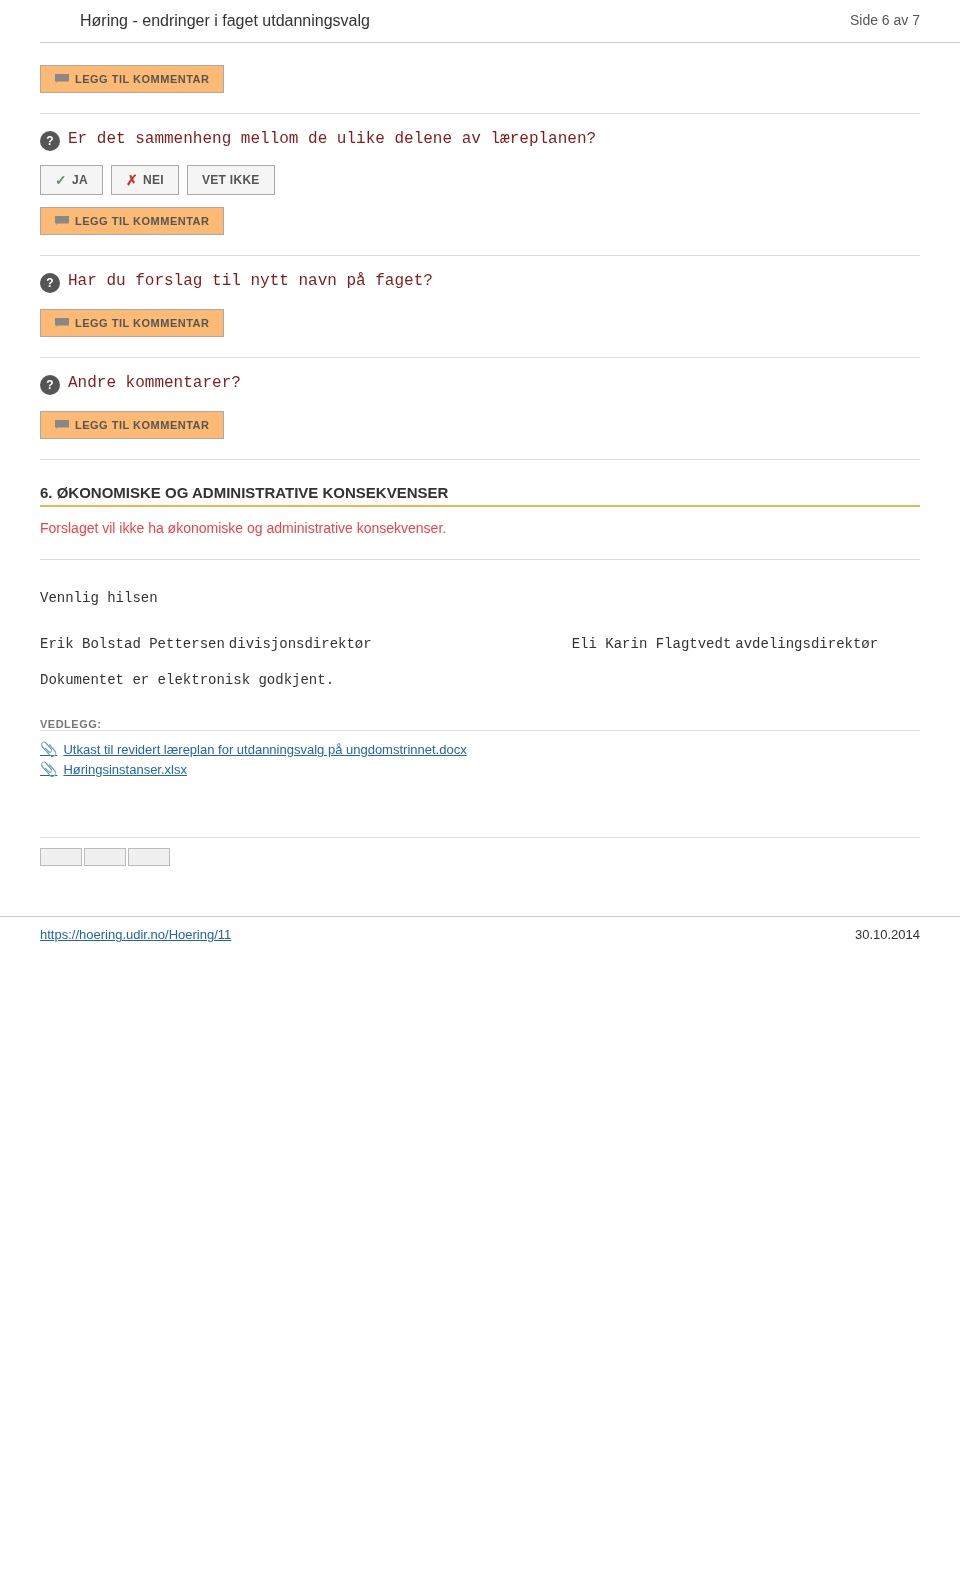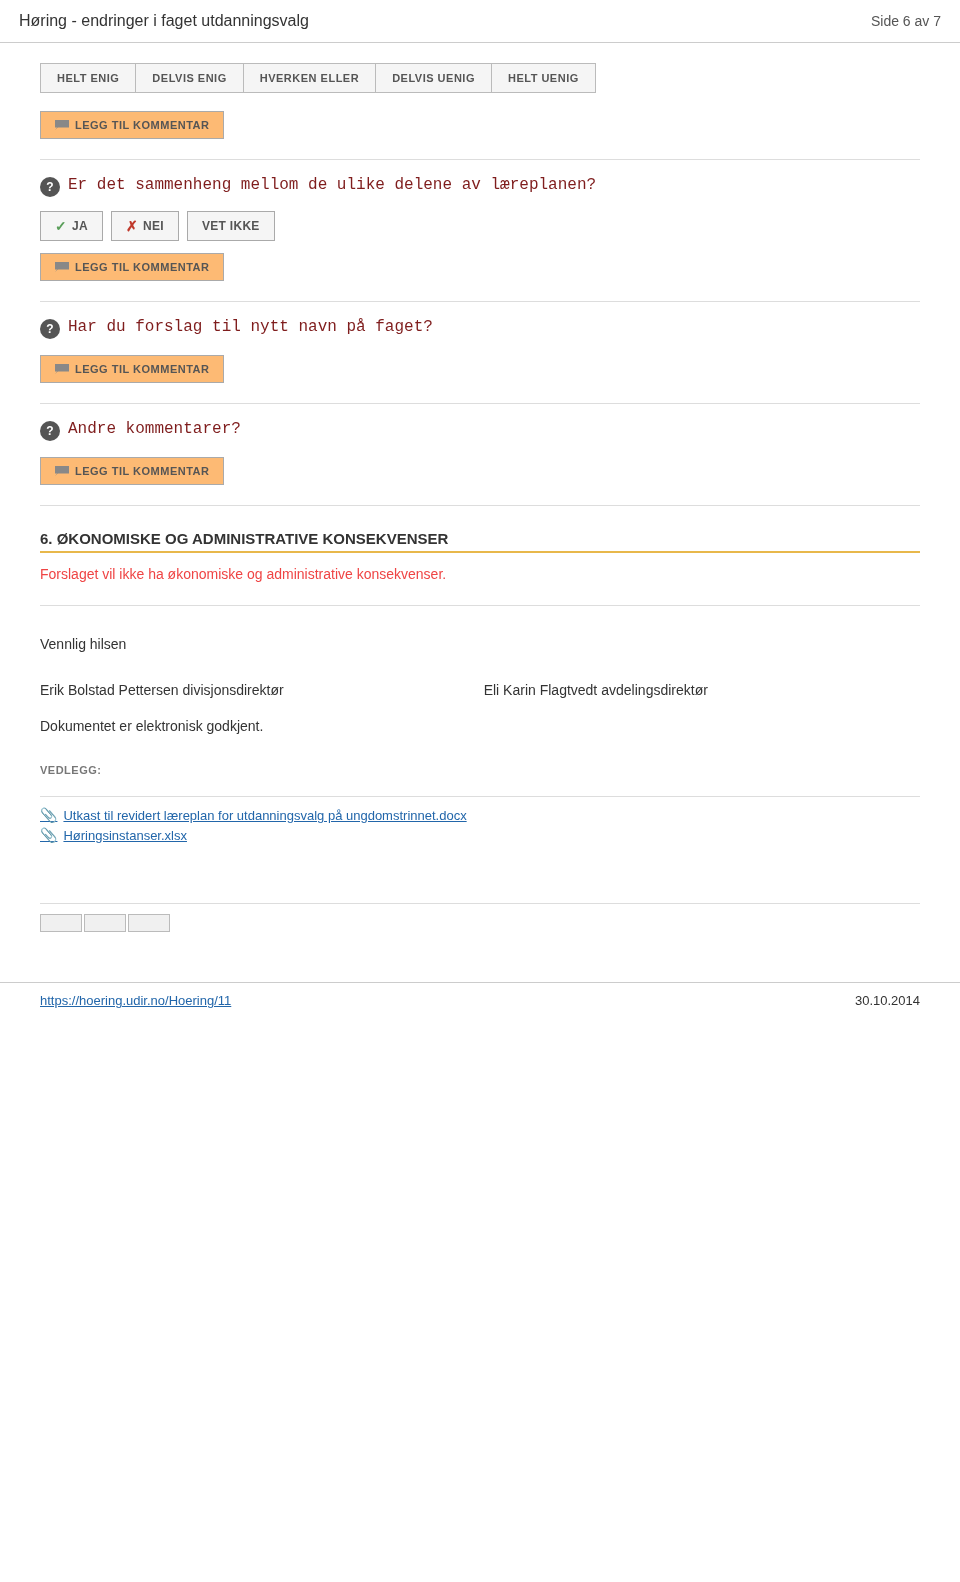--- a/index.html
+++ b/index.html
@@ -7,23 +7,23 @@
       font-family: Arial, Helvetica, sans-serif;
       font-size: 14px;
       color: #333;
       background: #fff;
       width: 960px;
     }
 
     .page-header {
       display: flex;
       justify-content: space-between;
-      align-items: center;
-      padding: 12px 19px;
+      padding: 12px 40px;
       border-bottom: 1px solid #ccc;
+      margin-left: 40px;
     }
 
     .page-header-title {
       font-size: 16px;
       color: #333;
     }
 
     .page-header-page {
       font-size: 14px;
       color: #555;
@@ -164,20 +164,21 @@
       font-size: 14px;
       color: #ef4444;
       margin-bottom: 20px;
       line-height: 1.6;
     }
 
     
     .closing-section {
       margin-top: 30px;
       margin-bottom: 20px;
+      font-family: Liberation Mono, monospace;
     }
 
     .closing-greeting {
       font-size: 14px;
       color: #333;
       margin-bottom: 30px;
     }
 
     .signatories {
       display: flex;
@@ -210,21 +211,21 @@
     
     .vedlegg-section {
       margin-top: 30px;
     }
 
     .vedlegg-label {
       font-size: 11px;
       font-weight: bold;
       color: #777;
       letter-spacing: 0.5px;
-      margin-bottom: 20px;
+      margin-bottom: 0;
     }
 
     .vedlegg-divider {
       border: none;
       border-top: 1px solid #ddd;
       margin-bottom: 10px;
     }
 
     .vedlegg-link {
       display: flex;
@@ -293,27 +294,20 @@
 <body>
 
 <div class="page-header">
   <span class="page-header-title">Høring - endringer i faget utdanningsvalg</span>
   <span class="page-header-page">Side 6 av 7</span>
 </div>
 
 <div class="main-content">
 
   
-  <div class="rating-row">
-    <button class="rating-option">HELT ENIG</button>
-    <button class="rating-option">DELVIS ENIG</button>
-    <button class="rating-option">HVERKEN ELLER</button>
-    <button class="rating-option">DELVIS UENIG</button>
-    <button class="rating-option">HELT UENIG</button>
-  </div>
 
   
   <button class="comment-btn">
     <span class="comment-icon"></span>
     <span>LEGG TIL KOMMENTAR</span>
   </button>
 
   <hr class="divider">
 
   

